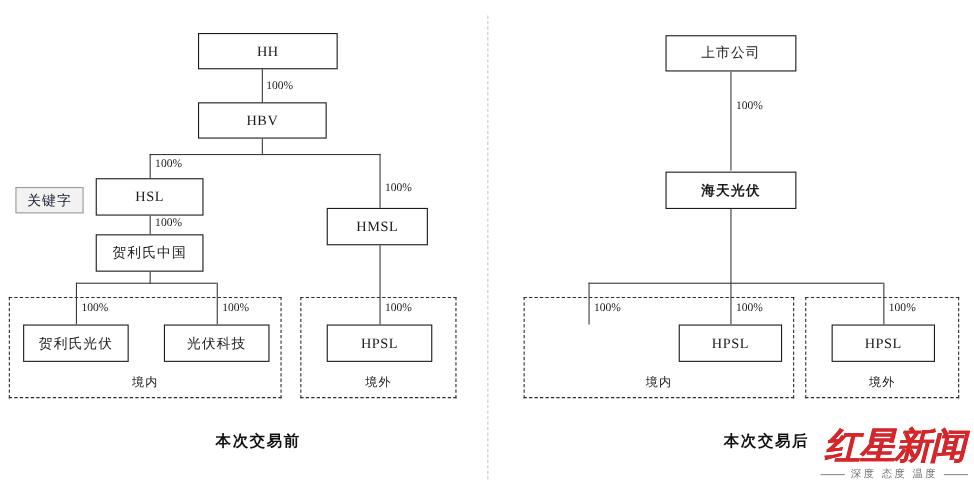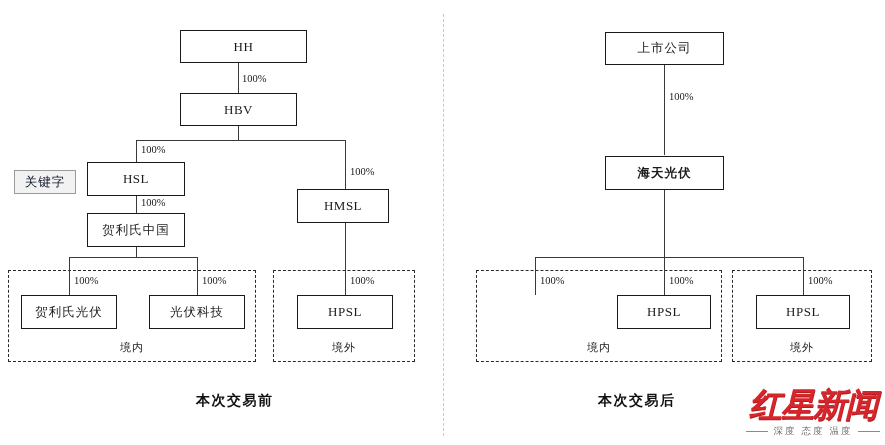--- a/index.html
+++ b/index.html
@@ -217,21 +217,21 @@
   <div class="pct" style="left:540px; top:276px;">100%</div>
   <div class="pct" style="left:669px; top:276px;">100%</div>
   <div class="ln-v" style="left:803px; top:257px; height:38px;"></div>
   <div class="pct" style="left:808px; top:276px;">100%</div>
 
   <div class="node cn" style="left:605px; top:32px; width:119px; height:33px;">上市公司</div>
   <div class="node cn" style="left:605px; top:156px; width:119px; height:34px;font-weight:bold;">海天光伏</div>
   <div class="node" style="left:617px; top:295px; width:94px; height:34px;">HPSL</div>
   <div class="node" style="left:756px; top:295px; width:94px; height:34px;">HPSL</div>
 
-  <div class="caption" style="left:598px; top:392px;">本次交易后</div>
+  <div class="caption" style="left:658px; top:392px;">本次交易后</div>
 
   <div class="logo" style="left:745px; top:388px; width:136px;">
     <div class="logo-main">红星新闻</div>
     <div class="logo-sub-row">
       <span class="logo-rule"></span>
       <span class="logo-sub">深度 态度 温度</span>
       <span class="logo-rule"></span>
     </div>
   </div>
 

